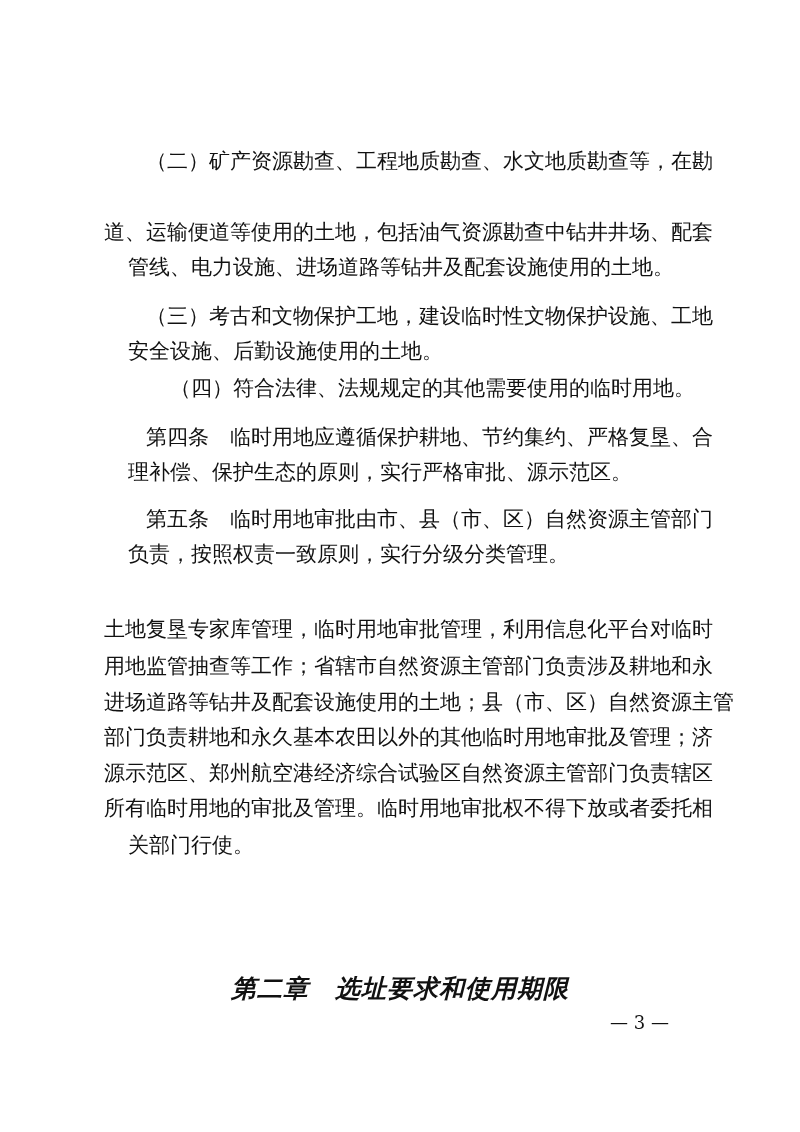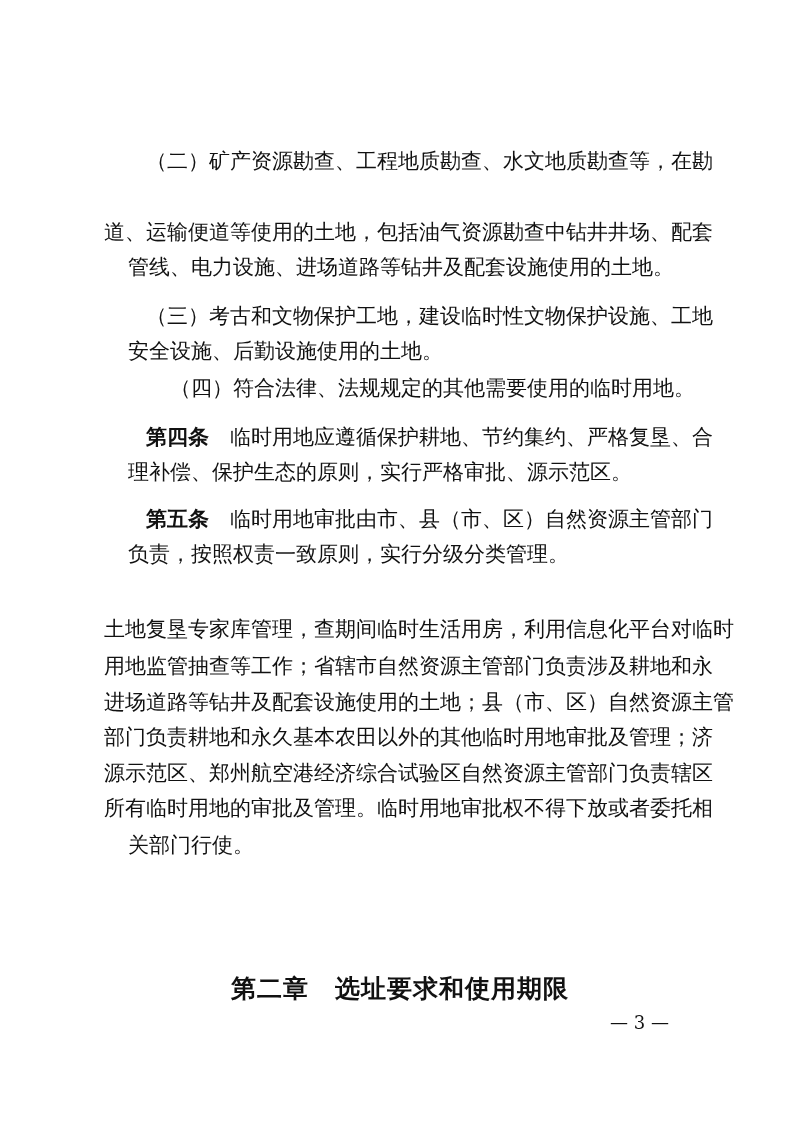--- a/index.html
+++ b/index.html
@@ -3,23 +3,23 @@
 <meta charset="utf-8">
 <style>
   html, body { margin:0; padding:0; background:#ffffff; }
   body { width:800px; height:1132px; position:relative; overflow:hidden;
          font-family:"DejaVu Serif", serif; color:#111; }
   .page { position:absolute; left:0; top:0; width:800px; height:1132px; }
   .line { position:absolute; left:104px; width:598px; font-size:21px; line-height:26px;
           white-space:nowrap; text-align:justify; text-align-last:justify; letter-spacing:0; }
   .line.last { text-align-last:left;margin-left:24px; }
   .indent { left:146px; width:556px; }
-  .bold { font-family:"DejaVu Sans", sans-serif; font-weight:bold; }
+  .bold { font-family:"DejaVu Sans", sans-serif; font-weight:normal; }
   .heading { position:absolute; left:0; width:800px; top:972px; text-align:center;
-             font-size:25px; font-weight:bold; font-family:"DejaVu Serif", serif; letter-spacing:1px; }
+             font-size:25px; font-weight:bold; font-family:"DejaVu Serif", serif; letter-spacing:1px;font-style:italic; }
   .pagenum { position:absolute; left:610px; top:1012px; font-size:18px; }
 </style>
 </head>
 <body>
 
 <div class="page">
   <div class="line indent" style="top:148px">（二）矿产资源勘查、工程地质勘查、水文地质勘查等，在勘</div>
   <div class="line" style="top:219px">道、运输便道等使用的土地，包括油气资源勘查中钻井井场、配套</div>
   <div class="line last" style="top:254px">管线、电力设施、进场道路等钻井及配套设施使用的土地。</div>
 
@@ -27,21 +27,21 @@
   <div class="line last" style="top:338px">安全设施、后勤设施使用的土地。</div>
 
   <div class="line indent last" style="top:375px">（四）符合法律、法规规定的其他需要使用的临时用地。</div>
 
   <div class="line indent" style="top:424px"><span class="bold">第四条</span><span>　临时用地应遵循保护耕地、节约集约、严格复垦、合</span></div>
   <div class="line last" style="top:459px">理补偿、保护生态的原则，实行严格审批、源示范区。</div>
 
   <div class="line indent" style="top:506px"><span class="bold">第五条</span><span>　临时用地审批由市、县（市、区）自然资源主管部门</span></div>
   <div class="line last" style="top:541px">负责，按照权责一致原则，实行分级分类管理。</div>
 
-  <div class="line" style="top:616px">土地复垦专家库管理，查期间临时生活用房，利用信息化平台对临时</div>
+  <div class="line" style="top:616px">土地复垦专家库管理，临时用地审批管理，利用信息化平台对临时</div>
   <div class="line" style="top:653px">用地监管抽查等工作；省辖市自然资源主管部门负责涉及耕地和永</div>
   <div class="line" style="top:689px">进场道路等钻井及配套设施使用的土地；县（市、区）自然资源主管</div>
   <div class="line" style="top:724px">部门负责耕地和永久基本农田以外的其他临时用地审批及管理；济</div>
   <div class="line" style="top:760px">源示范区、郑州航空港经济综合试验区自然资源主管部门负责辖区</div>
   <div class="line" style="top:795px">所有临时用地的审批及管理。临时用地审批权不得下放或者委托相</div>
   <div class="line last" style="top:832px">关部门行使。</div>
 
   <div class="heading">第二章　选址要求和使用期限</div>
   <div class="pagenum">— 3 —</div>
 </div>

